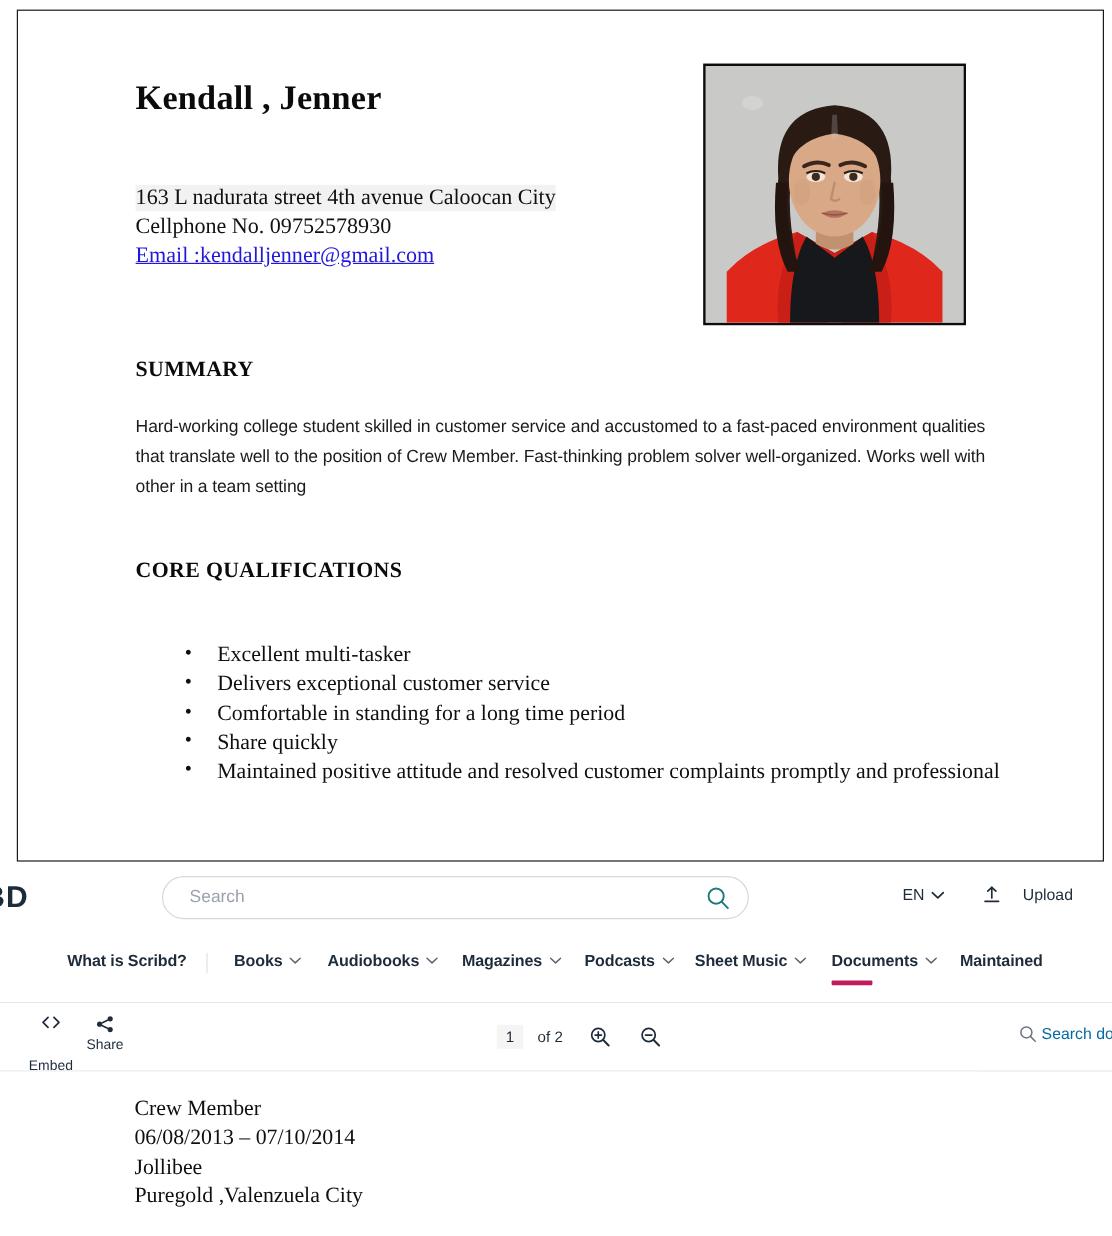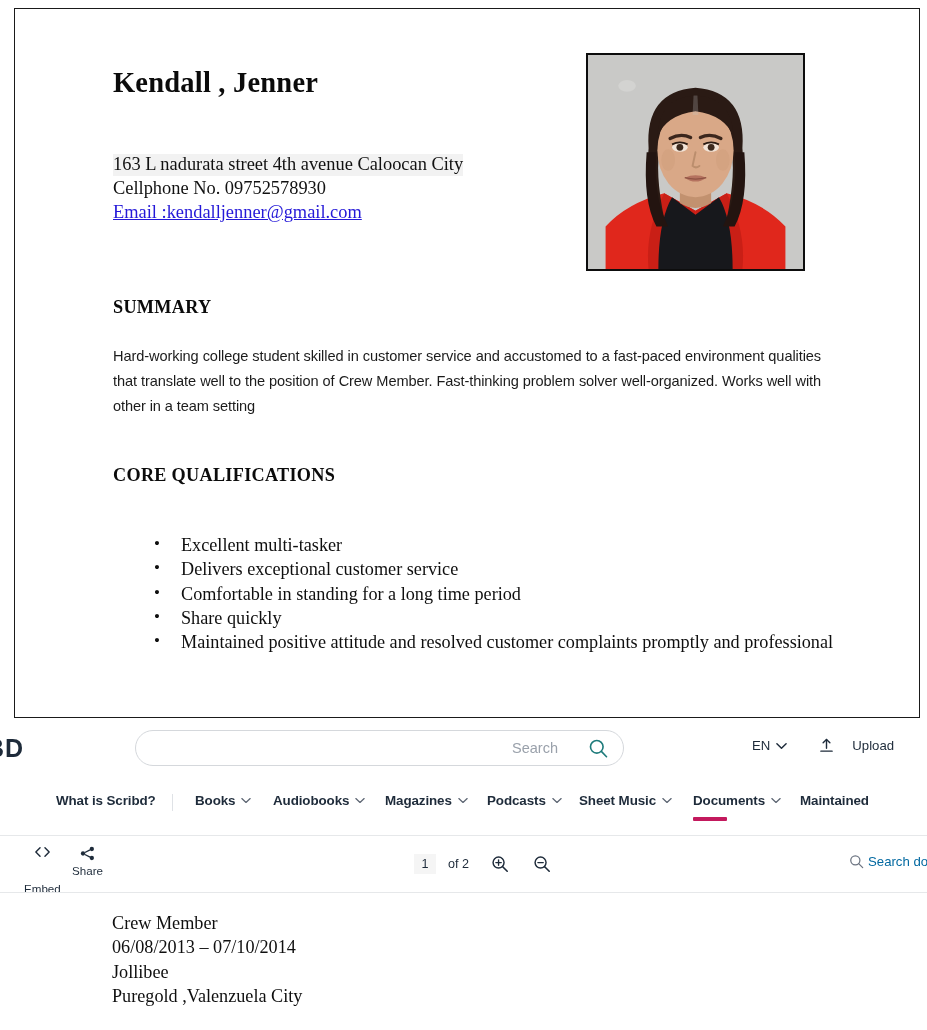--- a/index.html
+++ b/index.html
@@ -184,21 +184,20 @@
     height: 34px;
     line-height: 34px;
     width: 400px;
     border: none;
     outline: none;
     background: transparent;
     font-family: "Liberation Sans", sans-serif;
     font-size: 14.5px;
     color: #3b4451;
     padding: 0;
-    text-align: right;
   }
   #search-input::placeholder { color: #9aa1ab; }
   #search-submit {
     position: absolute;
     right: 14px;
     top: 7px;
     width: 21px;
     height: 21px;
     background: none;
     border: none;

